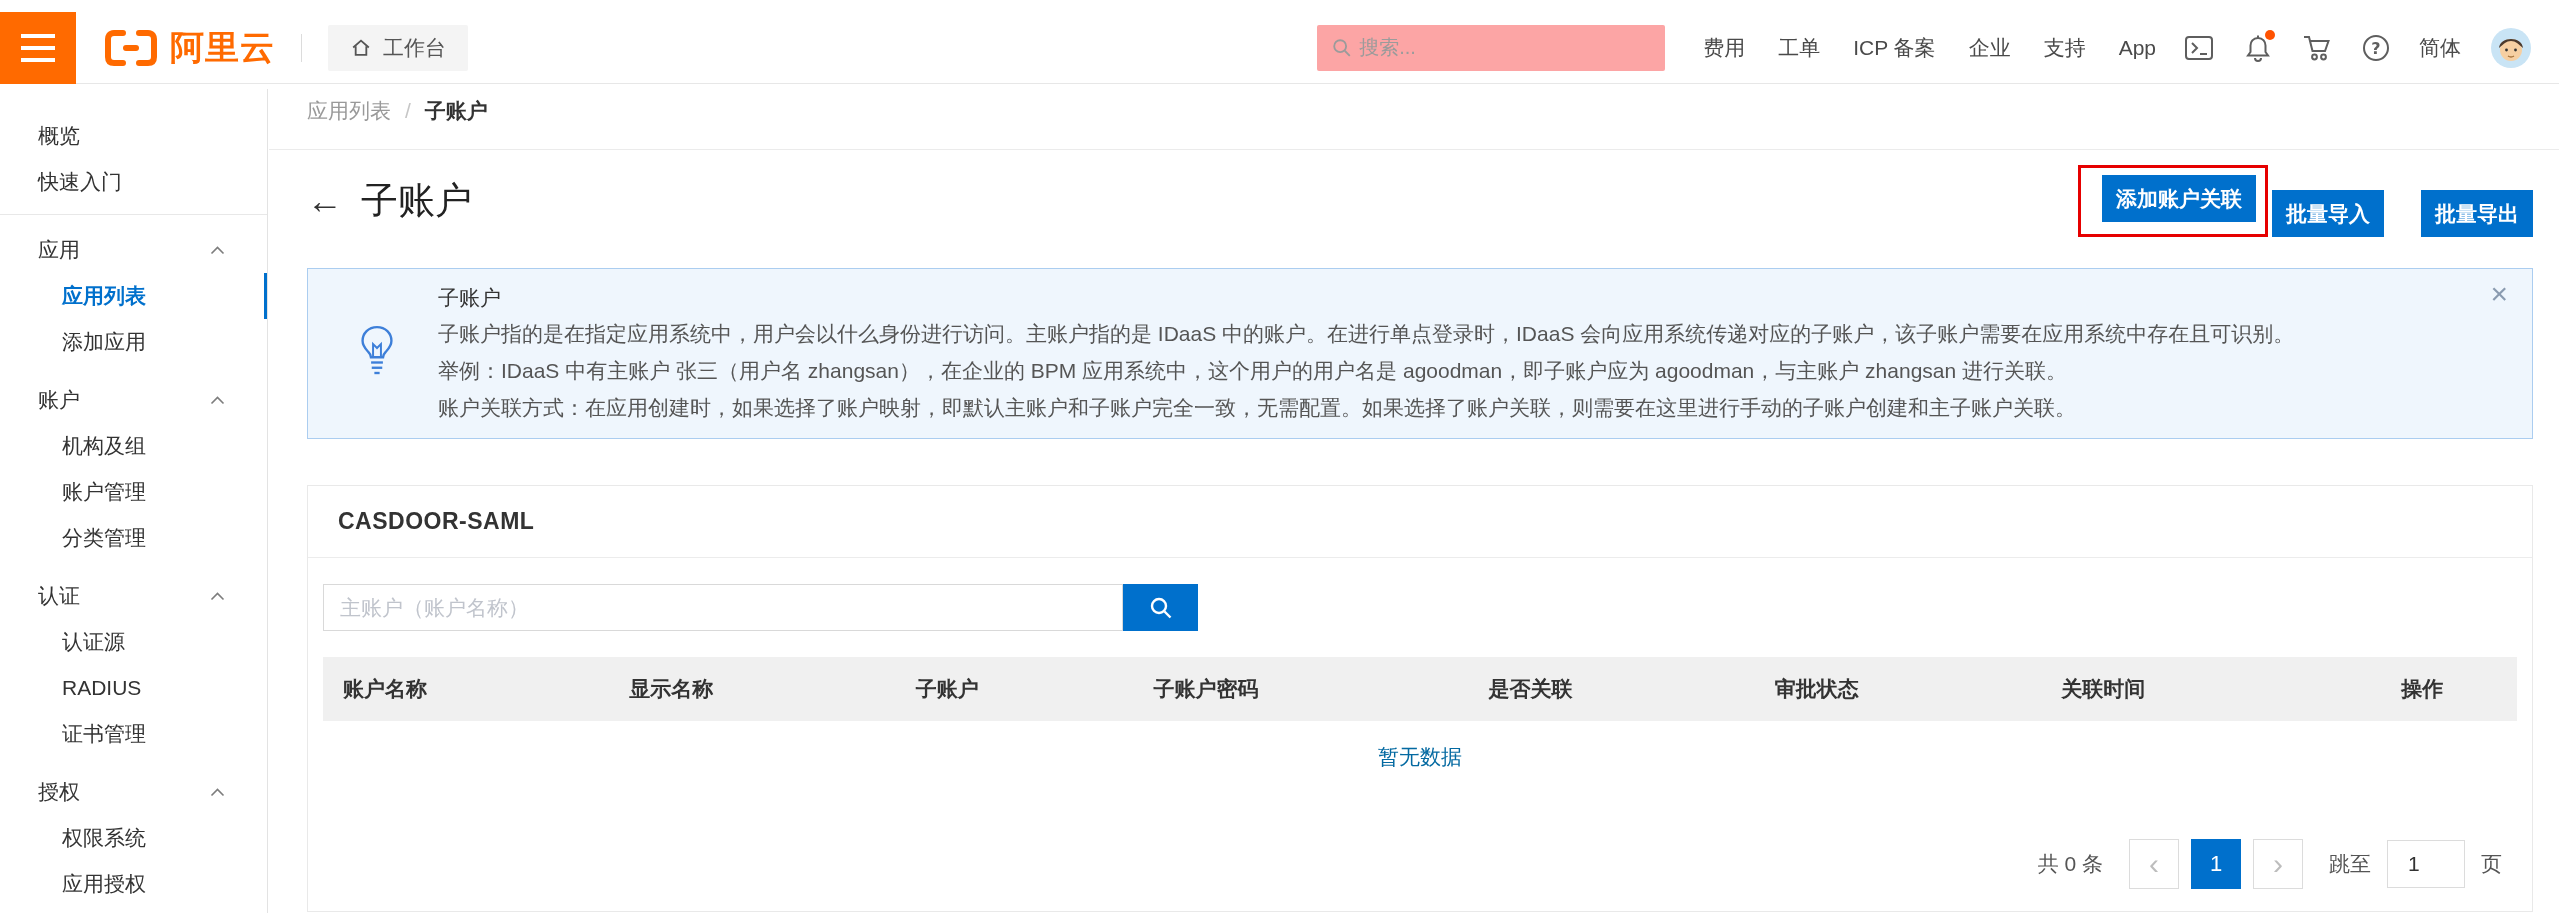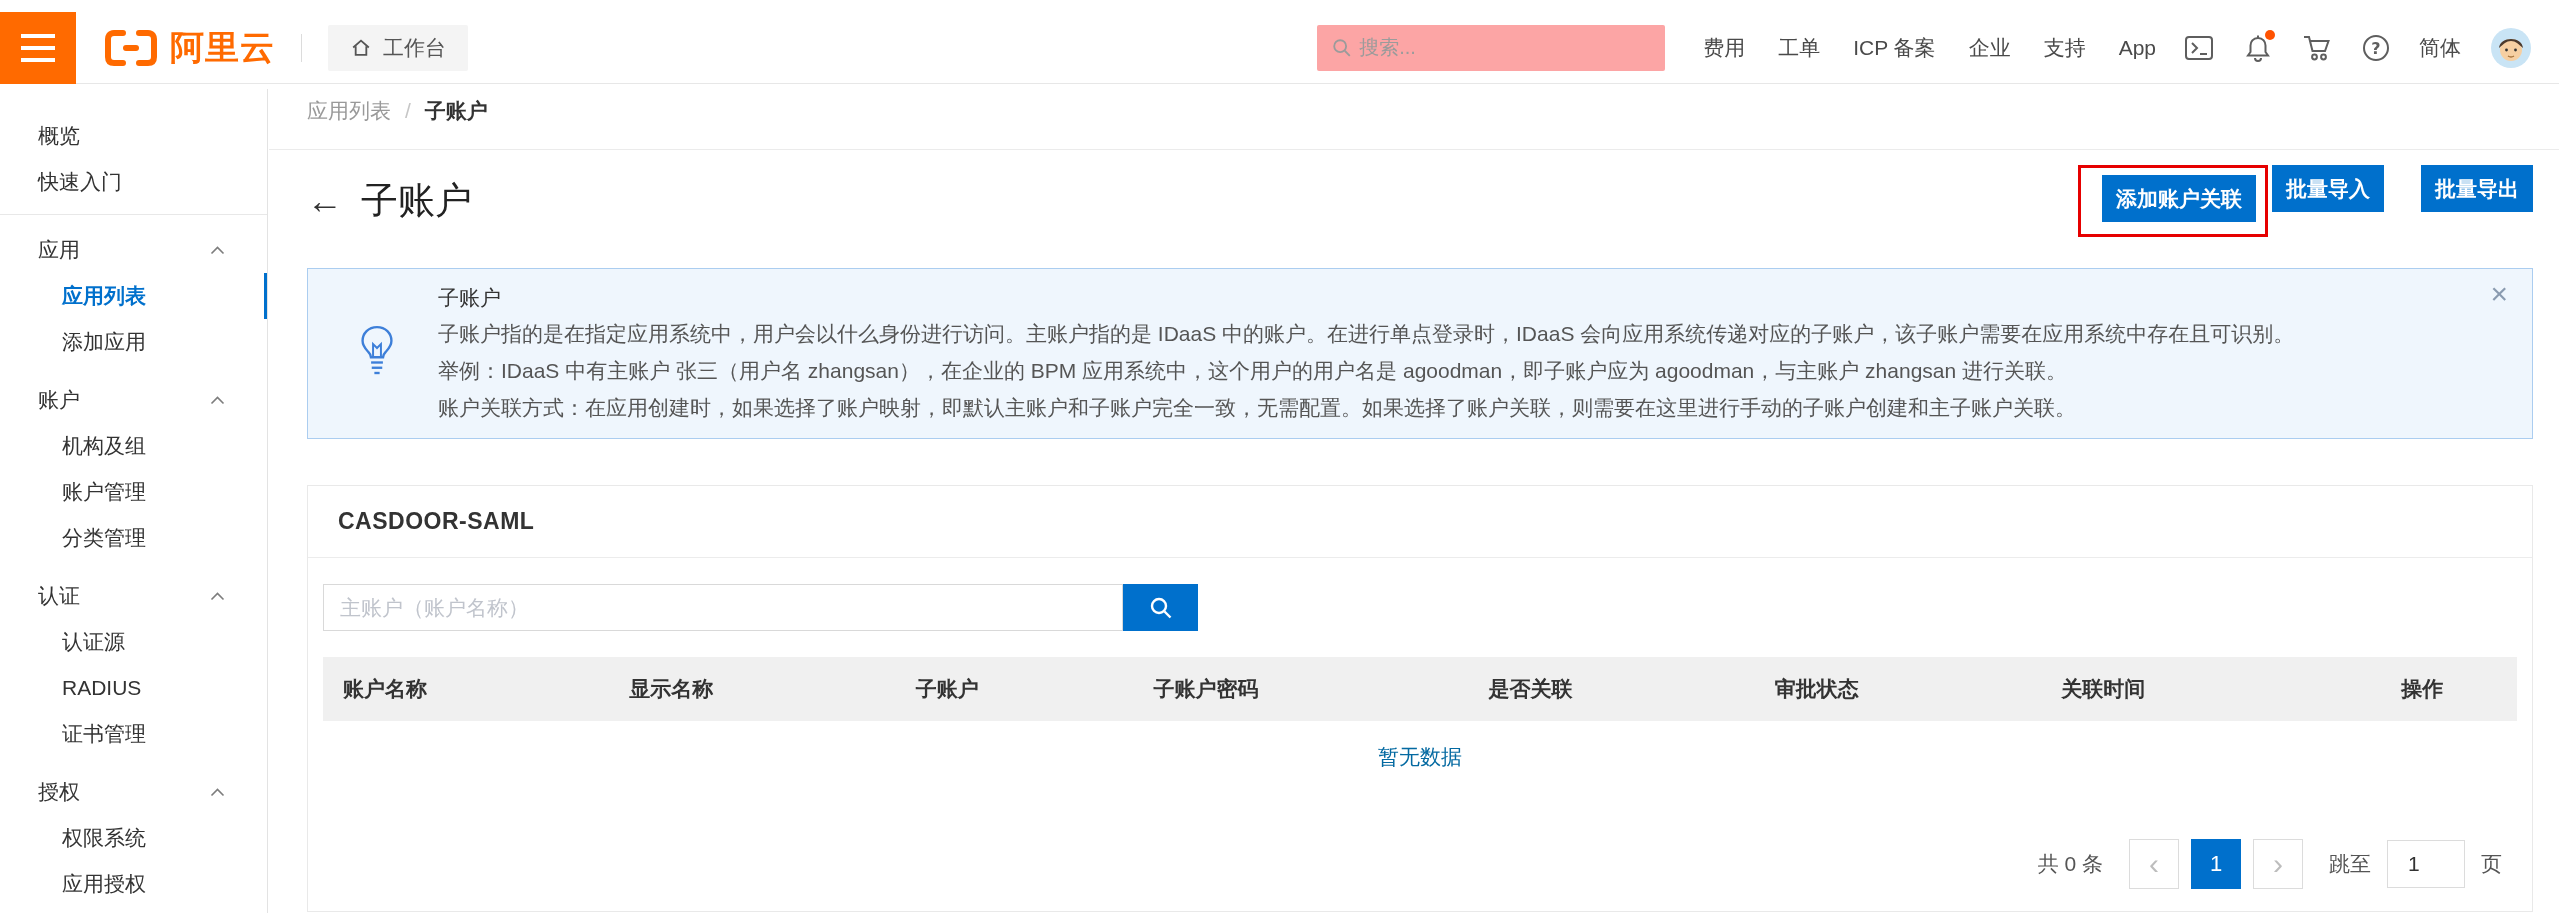--- a/index.html
+++ b/index.html
@@ -52,21 +52,21 @@
     border-bottom:1px solid #ebebeb; font-size:21px; }
   .crumb-parent { color:#999; cursor:pointer; }
   .crumb-sep { color:#c6c6c6; }
   .crumb-current { color:#333; font-weight:700; }
 
   .title-row { display:flex; align-items:center; justify-content:space-between;
     padding:15px 26px 0 38px; }
   .title-left { display:flex; align-items:center; gap:18px; }
   .back-arrow { font-size:36px; color:#333; cursor:pointer; line-height:1; }
   .page-title { font-size:37px; color:#222; font-weight:500; }
-  .title-actions { display:flex; align-items:flex-start; }
+  .title-actions { display:flex; align-items:flex-end; }
   .red-annotation { border:3px solid #e60000; padding:7px 9px 12px 21px; margin-right:4px; }
   .btn { background:#0070cc; color:#fff; font-size:21px; font-weight:600; height:47px;
     padding:0 14px; border:none; cursor:pointer; display:inline-flex; align-items:center;
     justify-content:center; font-family:inherit; white-space:nowrap; }
   .btn.import { margin-right:37px; }
 
   .info-box { position:relative; margin:31px 26px 0 38px; background:#eff6fd;
     border:1px solid #abcdf0; padding:12px 70px 12px 130px; }
   .bulb { position:absolute; left:48px; top:50%; transform:translateY(-50%); }
   .info-title { font-size:21px; color:#333; line-height:34px; }

